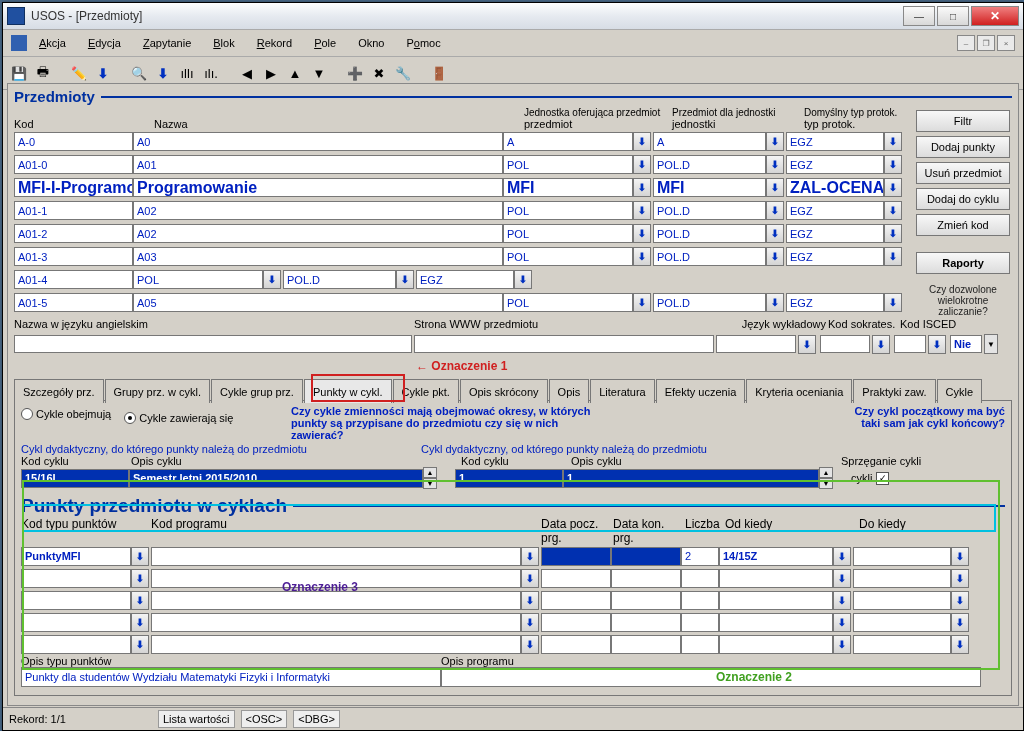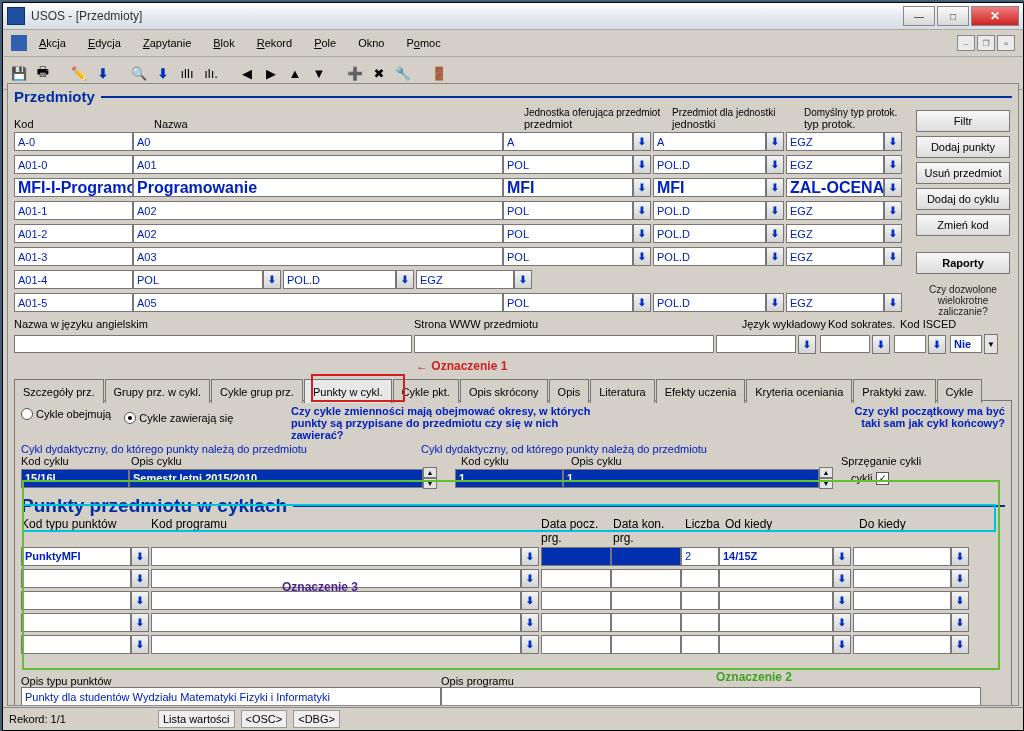--- a/index.html
+++ b/index.html
@@ -388,21 +388,21 @@
     <div class="cell " style="width:70px"></div>
     <div class="cell " style="width:70px"></div>
     <div class="cell" style="width:38px"></div>
     <div class="cell" style="width:114px;"></div>
             <div class="dbtn">⬇</div>
     <div class="cell" style="width:98px"></div>
             <div class="dbtn">⬇</div>
   </div>
         </div>
 
-      <div style="display:flex;margin-top:20px">
+      <div style="display:flex;margin-top:0">
         <div class="lbl" style="width:420px">Opis typu punktów</div>
         <div class="lbl">Opis programu</div>
       </div>
       <div style="display:flex">
         <div class="cell" style="width:420px;height:20px">Punkty dla studentów Wydziału Matematyki Fizyki i Informatyki</div>
         <div class="cell" style="width:540px;height:20px"></div>
       </div>
     </div>
 
     <div class="redbox" style="left:303px;top:290px;width:90px;height:24px"></div>

